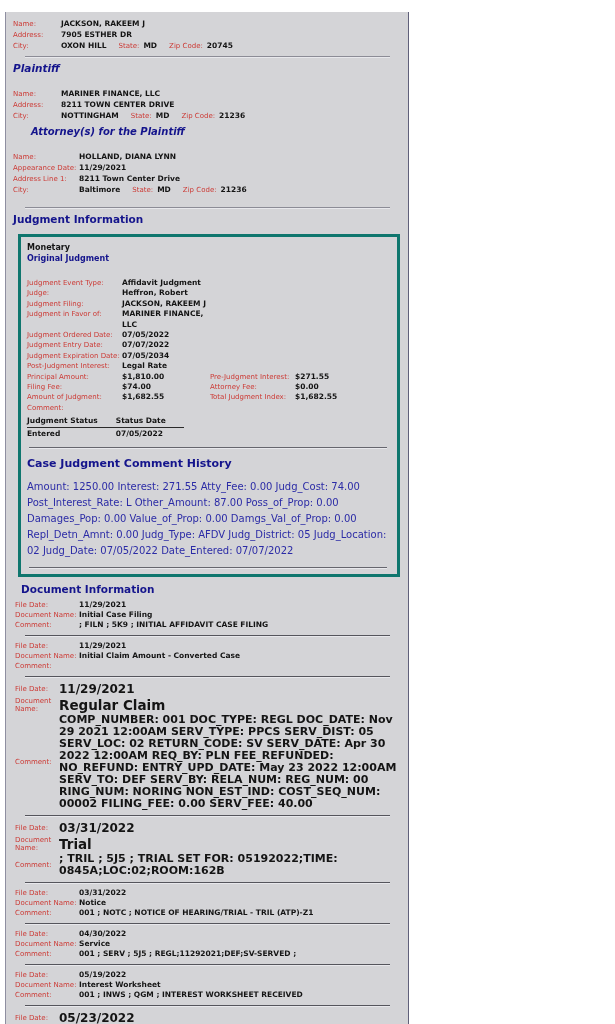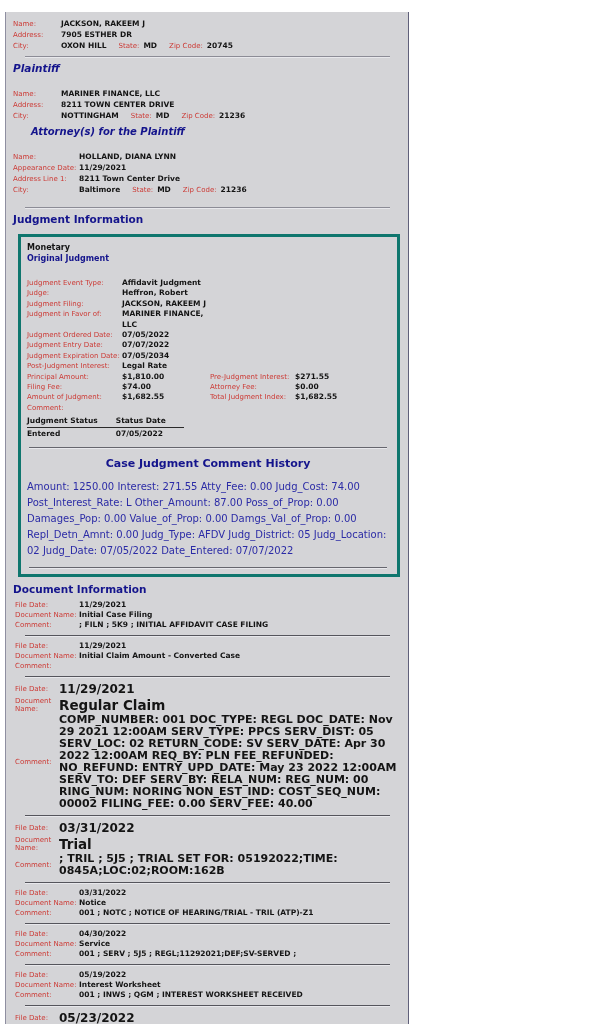--- a/index.html
+++ b/index.html
@@ -31,24 +31,24 @@
   .jsub { font-size:8px; font-weight:bold; color:#14148c; line-height:11px; }
   .jspacer { height:14px; }
   .jrow { display:flex; line-height:10.4px; }
   .jlbl { color:#cc3a35; font-size:7px; width:95px; flex-shrink:0; }
   .jval { color:#141414; font-size:7.5px; font-weight:bold; width:88px; flex-shrink:0; }
   .jlbl2 { color:#cc3a35; font-size:7px; width:85px; flex-shrink:0; }
   .jval2 { color:#141414; font-size:7.5px; font-weight:bold; }
   table.status { border-collapse:collapse; margin-top:3px; }
   table.status th { text-align:left; font-size:7.5px; font-weight:bold; color:#141414; border-bottom:1px solid #2a2a2a; padding:0 18px 1px 0; line-height:10px; }
   table.status td { font-size:7.5px; font-weight:bold; color:#141414; padding:1px 18px 0 0; line-height:10px; }
-  .h-history { color:#14148c; font-size:11px; font-weight:bold; line-height:14px; margin:9px 0 8px 0;text-align:center; }
+  .h-history { color:#14148c; font-size:11px; font-weight:bold; line-height:14px; margin:9px 0 8px 0; }
   .history-text { color:#2b2ba6; font-size:10px; line-height:16px; width:368px; }
   
-  .h-doc { margin:6px 0 4px 0; }
+  .h-doc { margin:6px 0 4px 8px; }
   .doc { margin-left:2px; }
   .drow { display:flex; }
   .doc.small .drow { line-height:10px; align-items:flex-start; }
   .doc.small .dlbl { color:#cc3a35; font-size:7px; width:64px; flex-shrink:0; }
   .doc.small .dval { color:#141414; font-size:7.5px; font-weight:bold; }
   .doc.big .drow { align-items:center; margin-bottom:1px; }
   .doc.big .dlbl { color:#cc3a35; font-size:7px; width:44px; flex-shrink:0; line-height:8px; }
   .doc.big .dval.date { color:#141414; font-size:12px; font-weight:bold; line-height:14px; }
   .doc.big .dval.name { color:#141414; font-size:13.5px; font-weight:bold; line-height:16px; }
   .doc.big .dval.comment { color:#141414; font-size:11px; font-weight:bold; line-height:12px; width:345px; }

